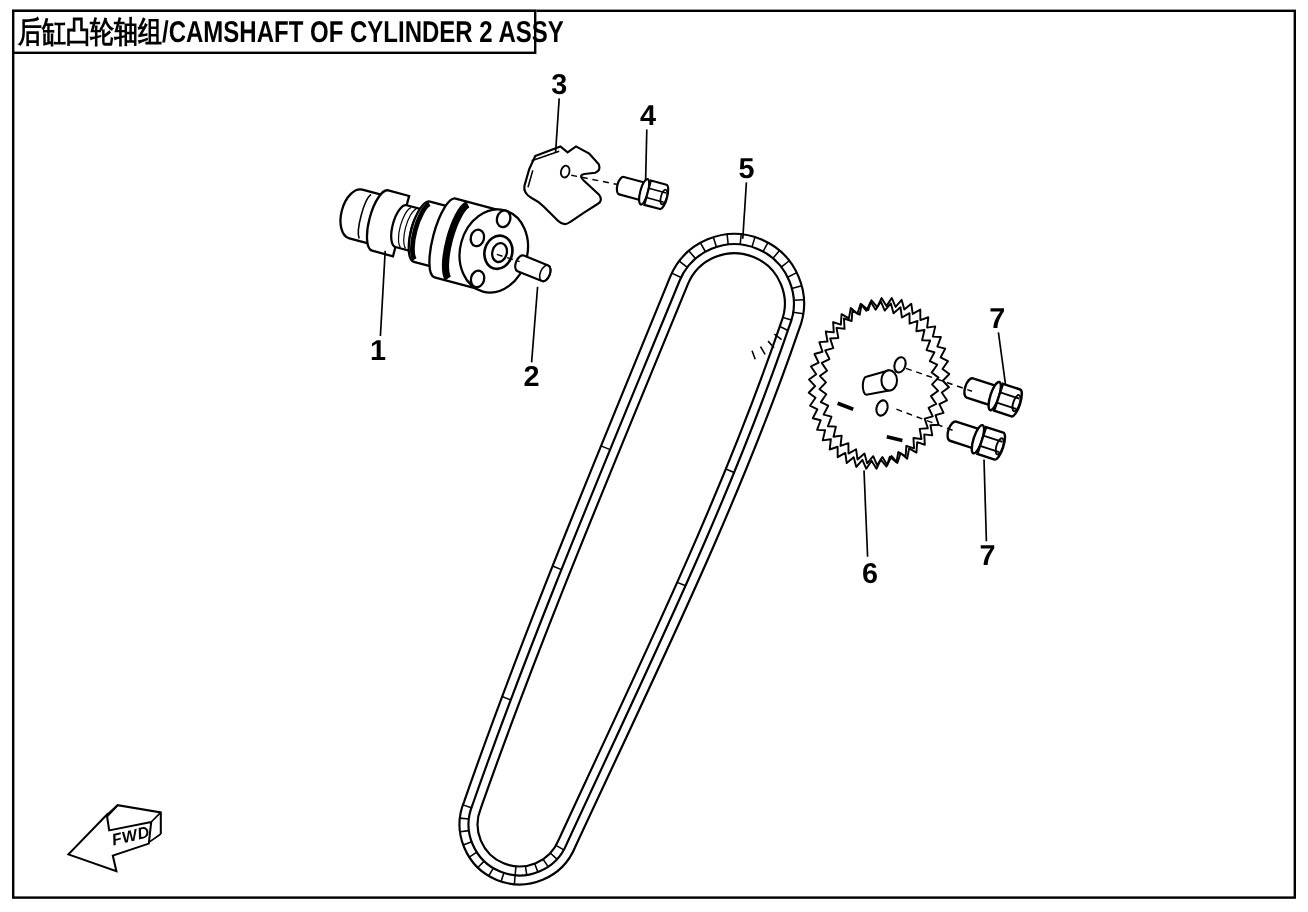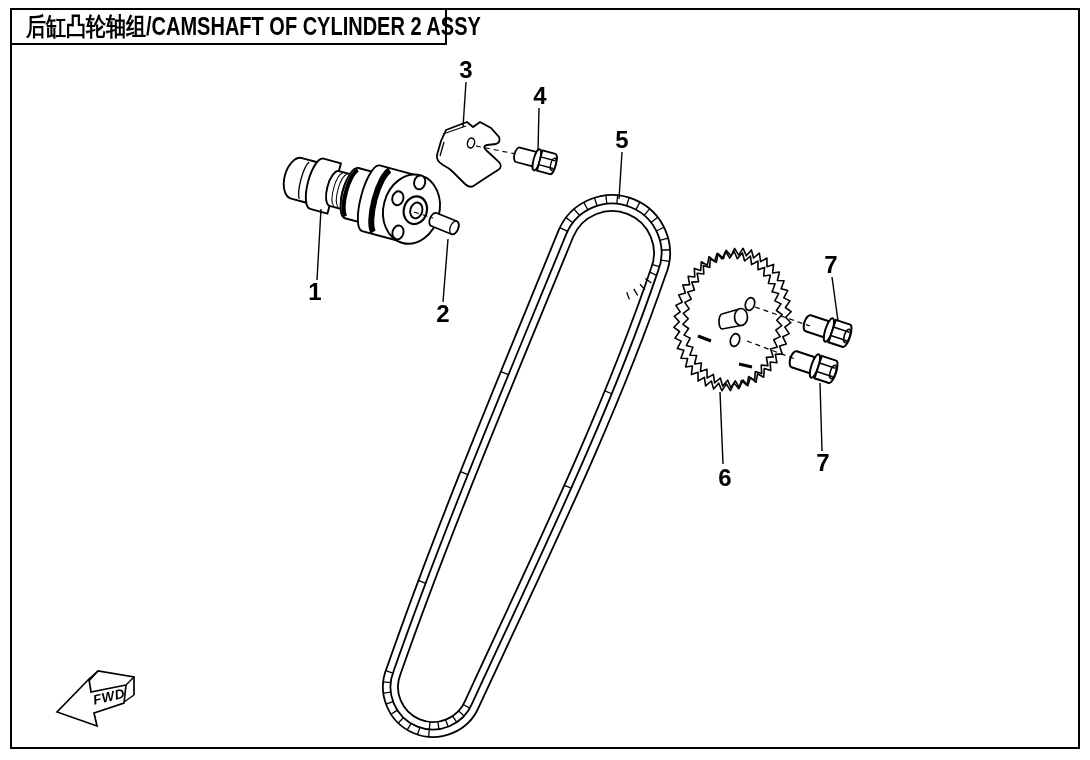--- a/index.html
+++ b/index.html
@@ -1,21 +1,21 @@
 <!DOCTYPE html>
 <html><head>
 <meta charset="utf-8">
 <style>
   html,body{margin:0;padding:0;background:#fff;}
   .page{position:relative;width:1090px;height:760px;background:#fff;
         font-family:"Liberation Sans",sans-serif;overflow:hidden;}
   .drawing{position:absolute;left:0;top:0;}
   .title-box{position:absolute;left:10px;top:8px;width:437px;height:37px;
     border:2px solid #000;background:#fff;box-sizing:border-box;
-    display:flex;align-items:center;padding-left:14px;z-index:5;}
+    display:flex;align-items:center;padding-left:3px;z-index:5;}
   .title-text{display:inline-block;font-weight:bold;font-size:25px;white-space:nowrap;
     transform:scaleX(0.8);transform-origin:left center;letter-spacing:0px;color:#000;}
   svg path, svg line, svg ellipse, svg rect, svg polyline{stroke:#000;fill:none;}
   .wf{fill:#fff;}
   .callout{font-family:"Liberation Sans",sans-serif;font-weight:bold;font-size:24px;
     fill:#000;stroke:none;text-anchor:middle;}
   .fwd-text{font-family:"Liberation Sans",sans-serif;font-weight:bold;font-style:italic;
     font-size:13.5px;fill:#000;stroke:none;text-anchor:middle;letter-spacing:0.5px;}
 </style>
 </head>

